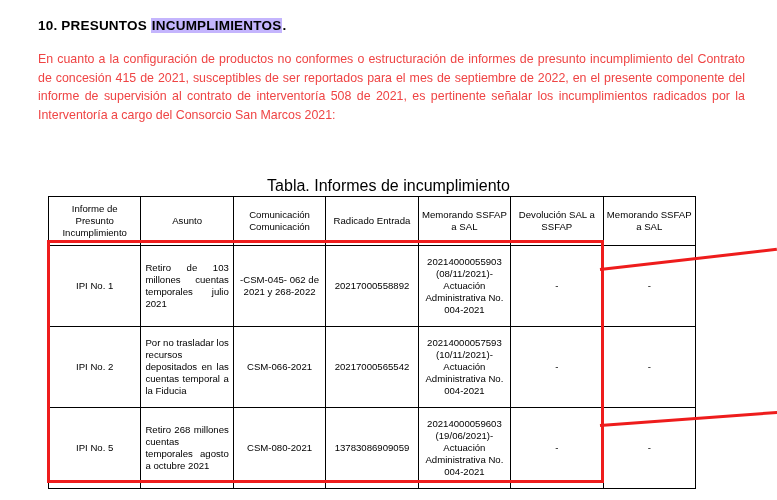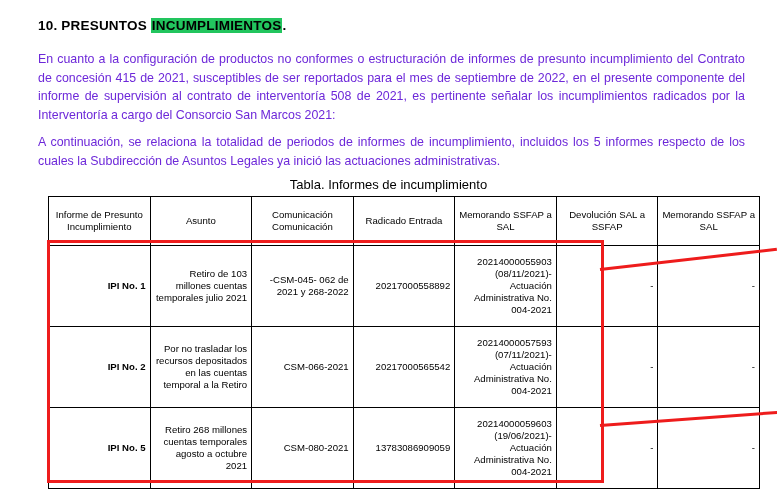--- a/index.html
+++ b/index.html
@@ -24,79 +24,77 @@
   }
   .section-title {
     position: absolute;
     left: 38px;
     top: 18px;
     font-size: 13.5px;
     font-weight: bold;
     letter-spacing: 0.2px;
   }
   .hl {
-    background: #22c55e;
+    background: #c4b5fd;
     padding: 0 1px;
   }
   .para {
     position: absolute;
     font-size: 12.4px;
     line-height: 18.5px;
     text-align: justify;
-    color: #6d28d9;
+    color: #ef4444;
   }
   #para1 {
     left: 38px;
     top: 50px;
     width: 707px;
   }
   #para2 {
     left: 38px;
     top: 133px;
     width: 707px;
   }
   .table-caption {
     position: absolute;
     left: 0;
     top: 177px;
     width: 777px;
     text-align: center;
-    font-size: 13px;
+    font-size: 16px;
   }
   table.doc-table {
     position: absolute;
     left: 48px;
     top: 196px;
-    width: 712px;
+    width: 648px;
     border-collapse: collapse;
     font-size: 9.6px;
     table-layout: fixed;
   }
   table.doc-table th,
   table.doc-table td {
     border: 1px solid #000;
     vertical-align: middle;
     padding: 3px 4px;
     line-height: 12px;
-    text-align: right;
   }
   table.doc-table thead th {
     text-align: center;
     font-weight: normal;
     height: 44px;
     font-size: 9.6px;
     padding: 2px 3px;
   }
   table.doc-table tbody td {
     height: 74px;
   }
   td.c-ipi {
     text-align: center;
     width: 76px;
-    font-weight: bold;
   }
   td.c-asunto {
     text-align: justify;
     width: 124px;
     padding-left: 6px;
     padding-right: 6px;
   }
   td.c-com {
     text-align: center;
     width: 104px;
@@ -153,21 +151,20 @@
 <body>
 
 <div class="page">
 
   <div class="section-title">
     <span>10.</span><span> PRESUNTOS </span><span class="hl">INCUMPLIMIENTOS</span><span>.</span>
   </div>
 
   <div class="para" id="para1">En cuanto a la configuración de productos no conformes o estructuración de informes de presunto incumplimiento del Contrato de concesión 415 de 2021, susceptibles de ser reportados para el mes de septiembre de 2022, en el presente componente del informe de supervisión al contrato de interventoría 508 de 2021, es pertinente señalar los incumplimientos radicados por la Interventoría a cargo del Consorcio San Marcos 2021:</div>
 
-  <div class="para" id="para2">A continuación, se relaciona la totalidad de periodos de informes de incumplimiento, incluidos los 5 informes respecto de los cuales la Subdirección de Asuntos Legales ya inició las actuaciones administrativas.</div>
 
   <div class="table-caption">Tabla. Informes de incumplimiento</div>
 
   <table class="doc-table">
     <thead>
       <tr>
         <th>Informe de Presunto Incumplimiento</th>
         <th>Asunto</th>
         <th>Comunicación Comunicación</th>
         <th>Radicado Entrada</th>
@@ -181,24 +178,24 @@
         <td class="c-ipi">IPI No. 1</td>
         <td class="c-asunto">Retiro de 103 millones cuentas temporales julio 2021</td>
         <td class="c-com">-CSM-045- 062 de 2021 y 268-2022</td>
         <td class="c-rad">20217000558892</td>
         <td class="c-memo">20214000055903 (08/11/2021)- Actuación Administrativa No. 004-2021</td>
         <td class="c-dev">-</td>
         <td class="c-memo2">-</td>
       </tr>
       <tr>
         <td class="c-ipi">IPI No. 2</td>
-        <td class="c-asunto">Por no trasladar los recursos depositados en las cuentas temporal a la Retiro</td>
+        <td class="c-asunto">Por no trasladar los recursos depositados en las cuentas temporal a la Fiducia</td>
         <td class="c-com">CSM-066-2021</td>
         <td class="c-rad">20217000565542</td>
-        <td class="c-memo">20214000057593 (07/11/2021)- Actuación Administrativa No. 004-2021</td>
+        <td class="c-memo">20214000057593 (10/11/2021)- Actuación Administrativa No. 004-2021</td>
         <td class="c-dev">-</td>
         <td class="c-memo2">-</td>
       </tr>
       <tr>
         <td class="c-ipi">IPI No. 5</td>
         <td class="c-asunto">Retiro 268 millones cuentas temporales agosto a octubre 2021</td>
         <td class="c-com">CSM-080-2021</td>
         <td class="c-rad">13783086909059</td>
         <td class="c-memo">20214000059603 (19/06/2021)- Actuación Administrativa No. 004-2021</td>
         <td class="c-dev">-</td>

